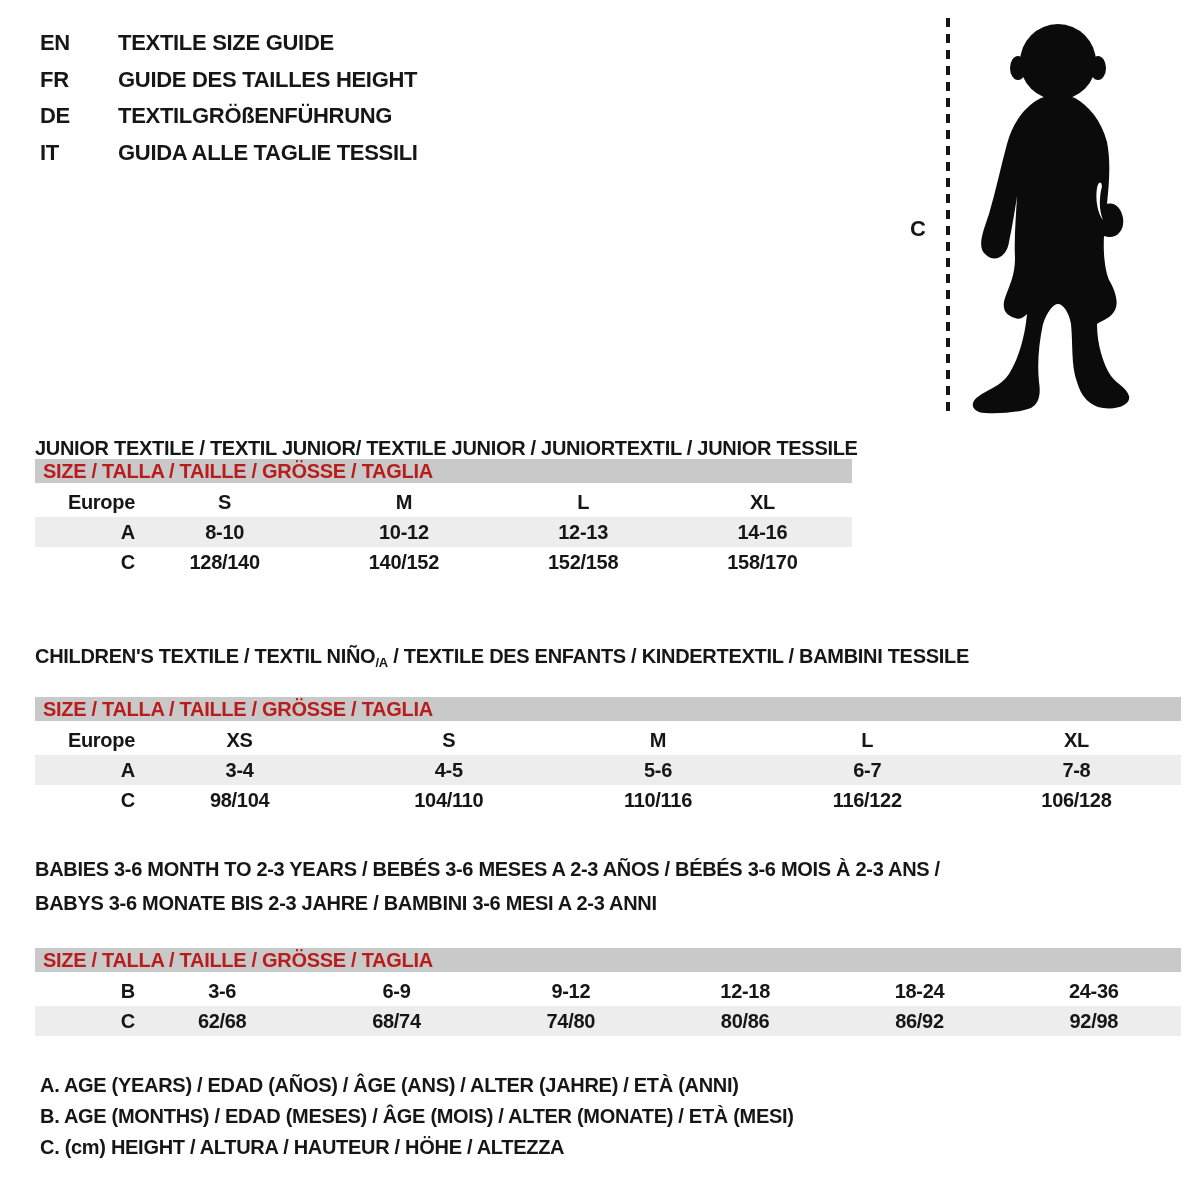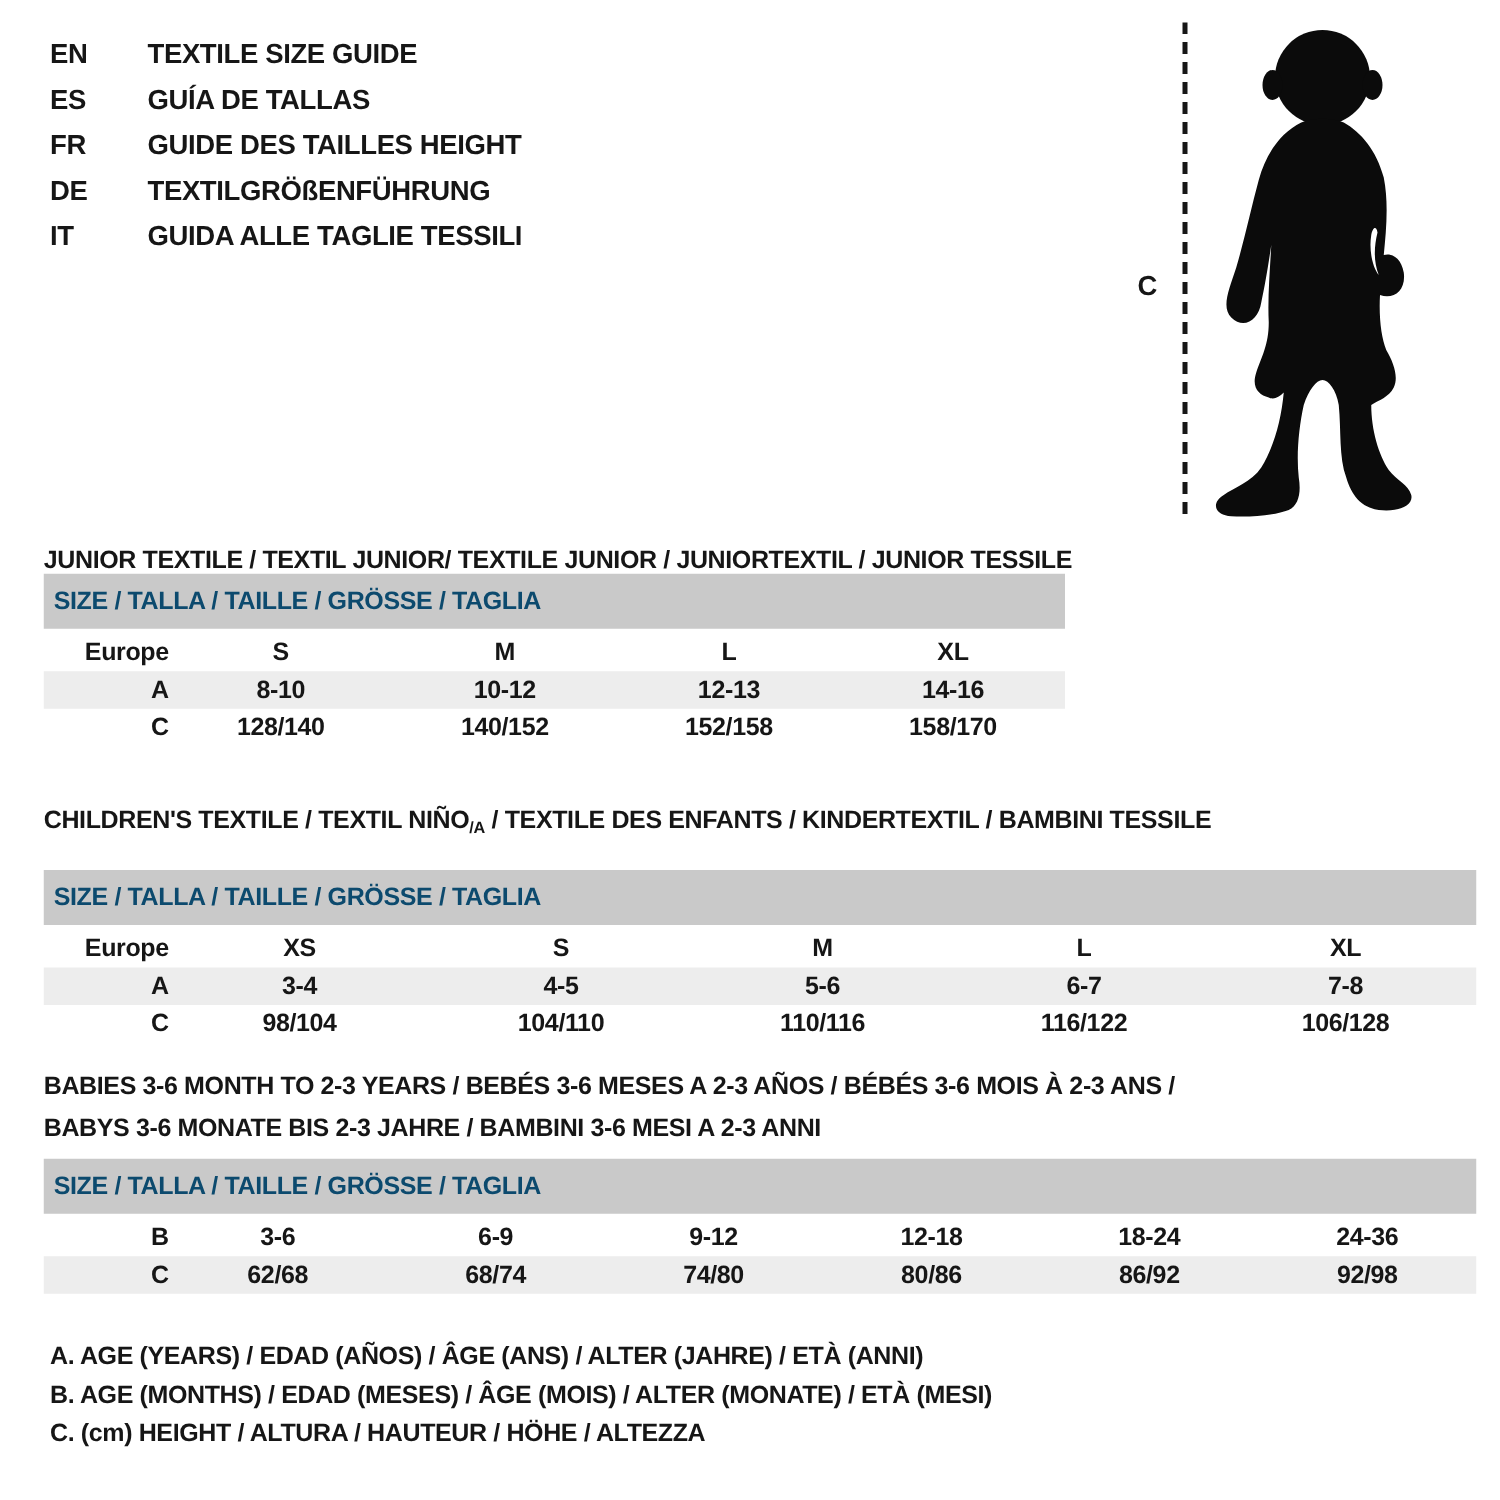--- a/index.html
+++ b/index.html
@@ -25,49 +25,45 @@
   .toddler { position:absolute; left:963px; top:14px; }
 
   
   .table-block { position:absolute; left:35px; }
   .s0 { top:437px; width:817px; }
   .s1 { top:645px; width:1146px; }
   .s2 { top:852px; width:1146px; }
 
   .block-title { font-size:20px; line-height:22px; white-space:nowrap; font-weight:700; }
   .s1 .block-title { margin-bottom:23px; }
-  .s2 .block-title { line-height:34px; margin-bottom:7px; }
+  .s2 .block-title { line-height:34px; margin-bottom:28px; }
   .sub-a { font-size:13px; vertical-align:-4px; letter-spacing:-0.2px; }
 
   .size-bar {
-    height:44px; background:#c9c9c9; display:flex; align-items:center;
-    padding-left:8px; font-size:20px; color:#0c4a6e; margin-bottom:4px;
+    height:24px; background:#c9c9c9; display:flex; align-items:center;
+    padding-left:8px; font-size:20px; color:#b91c1c; margin-bottom:4px;
   }
   .trow { display:flex; height:30px; align-items:center; font-size:20px; }
   .trows .trow:nth-child(2) { background:#ededed; }
   .tcell { flex:1; text-align:center; white-space:nowrap; }
   .tcell.label { flex:0 0 100px; text-align:right; padding-left:6px; }
 
   
   .legend { position:absolute; left:40px; top:1070px; font-size:20px; line-height:31px; }
   .legend-line { white-space:nowrap; }
 </style>
 </head>
 <body>
 
 <div class="page">
 
   <div class="langs">
     <div class="lang-row">
       <span class="lang-code">EN</span>
       <span class="lang-title">TEXTILE SIZE GUIDE</span>
-    </div>
-    <div class="lang-row">
-      <span class="lang-code">ES</span>
-      <span class="lang-title">GUÍA DE TALLAS</span>
     </div>
     <div class="lang-row">
       <span class="lang-code">FR</span>
       <span class="lang-title">GUIDE DES TAILLES HEIGHT</span>
     </div>
     <div class="lang-row">
       <span class="lang-code">DE</span>
       <span class="lang-title">TEXTILGRÖßENFÜHRUNG</span>
     </div>
     <div class="lang-row">

